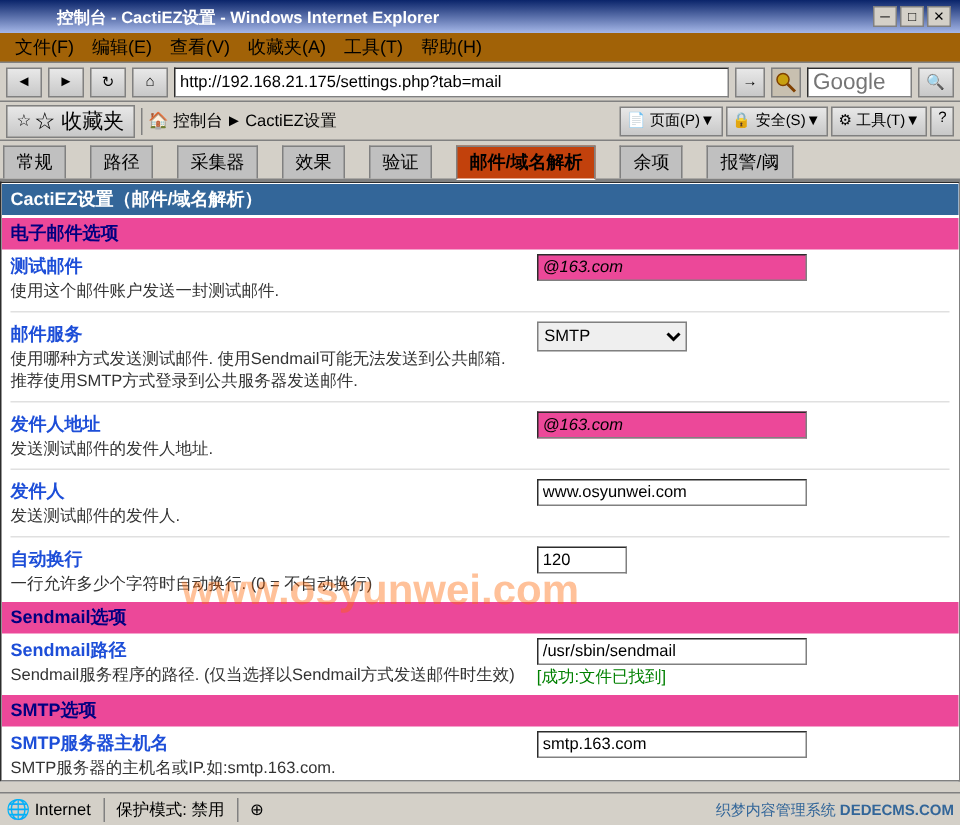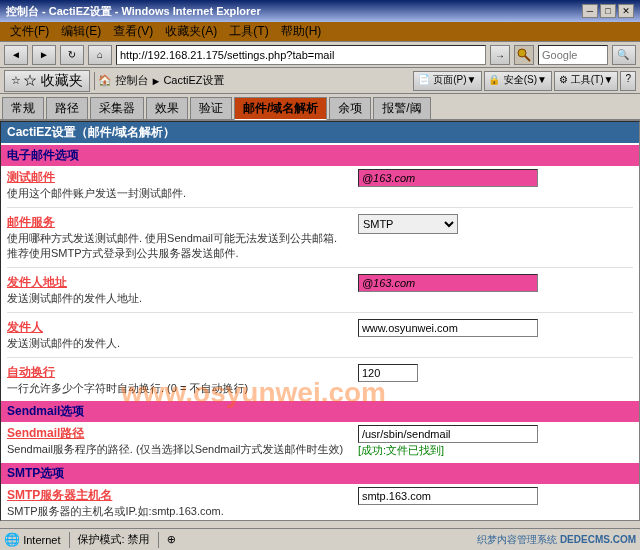--- a/index.html
+++ b/index.html
@@ -18,20 +18,21 @@
       color: white;
       height: 22px;
       display: flex;
       align-items: center;
       padding: 0 6px;
       justify-content: space-between;
     }
     .title-bar-text {
       font-size: 11px;
       font-weight: bold;
+      margin-left: 32px;
     }
     .title-bar-buttons {
       display: flex;
       gap: 2px;
     }
     .title-btn {
       width: 16px;
       height: 14px;
       background: #d4d0c8;
       border: 1px solid #808080;
@@ -106,21 +107,21 @@
       display: flex;
       align-items: center;
       justify-content: center;
       font-size: 9px;
     }
     .search-input {
       width: 70px;
       height: 20px;
       border: 1px inset #808080;
       padding: 1px 3px;
-      font-size: 11px;
+      font-size: 15px;
       background: white;
     }
 
     
     .toolbar {
       background: #d4d0c8;
       height: 26px;
       display: flex;
       align-items: center;
       padding: 0 4px;
@@ -154,21 +155,21 @@
       cursor: pointer;
     }
 
     
     .tabs-outer {
       background: #d4d0c8;
       display: flex;
       align-items: flex-end;
       padding: 2px 6px 0 2px;
       border-bottom: 2px solid #808080;
-      gap: 2px;
+      gap: 16px;
     }
     .tab {
       padding: 2px 8px;
       font-size: 12px;
       border: 1px solid #808080;
       border-bottom: none;
       background: #c0c0c0;
       cursor: pointer;
       color: #000;
       min-width: 40px;
@@ -218,22 +219,21 @@
       vertical-align: top;
       padding: 3px 6px;
     }
     .label-cell {
       width: 55%;
       font-size: 11px;
     }
     .label-main {
       font-weight: bold;
       font-size: 12px;
-      color: #ef4444;
-      text-decoration: underline;
+      color: #1d4ed8;
     }
     .label-desc {
       font-size: 11px;
       color: #333;
     }
     .input-cell {
       width: 45%;
     }
     .form-input {
       width: 180px;

